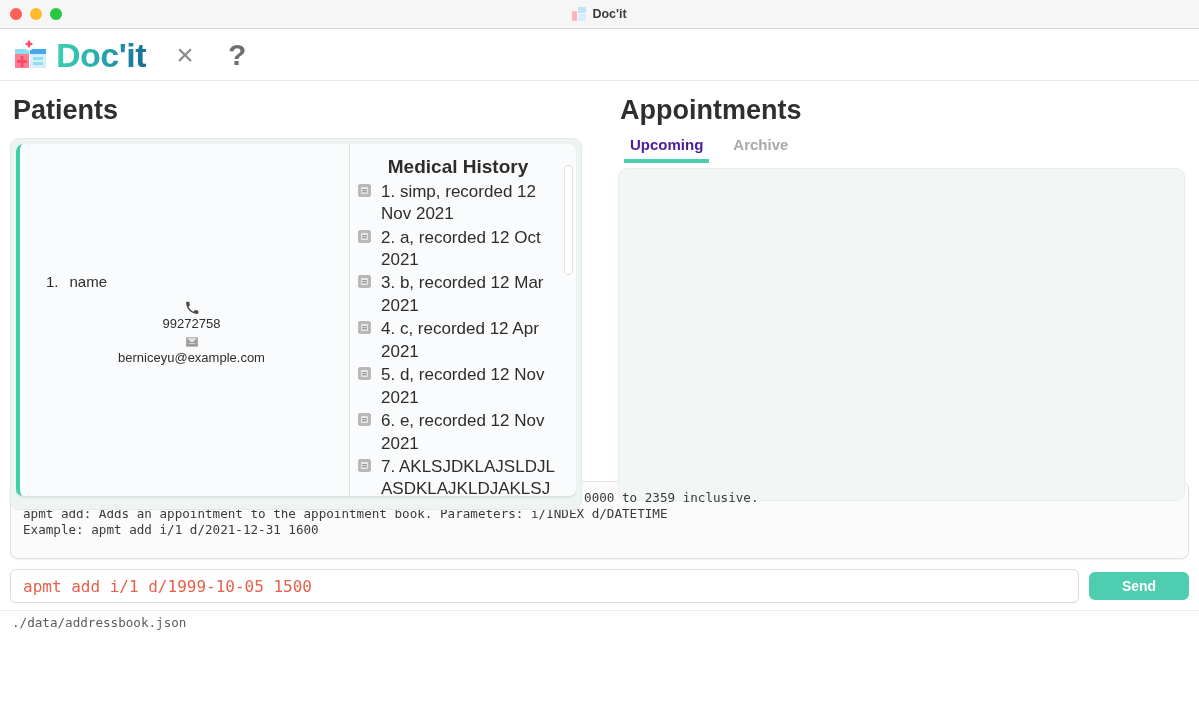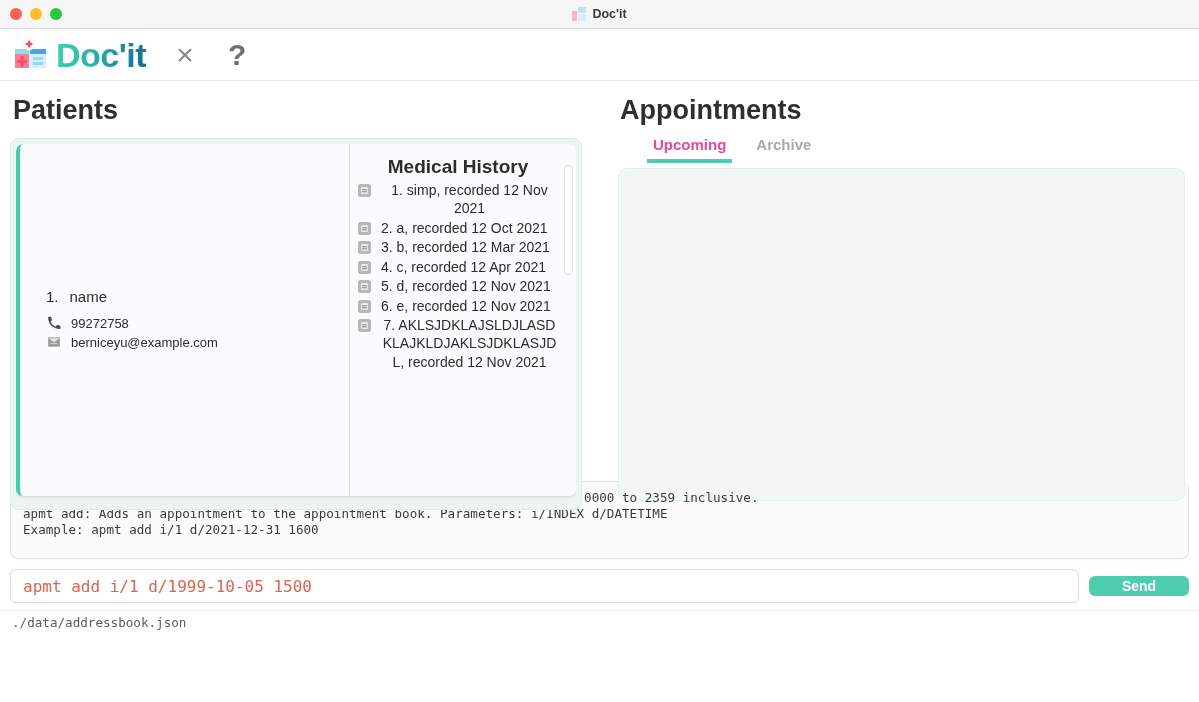--- a/index.html
+++ b/index.html
@@ -104,34 +104,34 @@
   }
   .pc-left {
     width: 330px; flex: none;
     display: flex; flex-direction: column; justify-content: center;
     padding: 0 12px 0 26px;
     border-right: 1px solid #dfdfdf;
   }
   .pc-name-row { display: flex; align-items: baseline; gap: 11px; margin-bottom: 9px; }
   .pc-index { font-size: 15px; color: #2d2d2d; }
   .pc-name  { font-size: 15px; color: #2d2d2d; }
-  .pc-line { display: flex; align-items: center; gap: 10px; margin: 2px 0; }
+  .pc-line { display: flex; align-items: center; margin: 2px 0; flex-direction: column; }
   .pc-line .ico { width: 15px; height: 15px; flex: none; display:flex; align-items:center; justify-content:center; }
   .pc-line .txt { font-size: 13px; color: #2e2e2e; }
 
   .pc-right {
     flex: 1;
     padding: 12px 18px 10px 8px;
     position: relative;
     overflow: hidden;
   }
   .mh-title { font-size: 19px; font-weight: bold; color: #2d2d2d; text-align: center; margin-bottom: 3px; }
   .mh-item { display: flex; align-items: flex-start; gap: 10px; margin: 1px 0; }
   .mh-item .mh-ico { width: 13px; height: 13px; flex: none; margin-top: 2px; }
-  .mh-item .mh-txt { font-size: 14px; color: #2d2d2d; line-height: 1.32; text-align: center; }
+  .mh-item .mh-txt { font-size: 17px; color: #2d2d2d; line-height: 1.32; }
   .mh-item.wrap .mh-txt { word-break: break-all; }
 
   .mh-scroll {
     position: absolute; right: 4px; top: 22px;
     width: 7px; height: 108px;
     background: #ffffff;
     border-radius: 4px;
     box-shadow: 0 0 0 1px #e2e2e2;
   }
   .outer-scroll {
@@ -139,21 +139,21 @@
     width: 8px; height: 340px;
     background: transparent;
   }
 
   
   .tabs { display: flex; gap: 18px; margin: 0 0 0 6px; align-items: flex-end; }
   .tab {
     font-size: 15px; font-weight: bold; padding: 2px 6px 6px 6px;
     color: #a9a9a9; cursor: pointer; border-bottom: 4px solid transparent;
   }
-  .tab.active { color: #ec4899; border-bottom-color: #4ecdb0; margin-left: 23px; }
+  .tab.active { color: #4c1d95; border-bottom-color: #4ecdb0; }
 
   .appt-shell {
     margin-top: 5px;
     height: 333px;
     background: #f2f7f5;
     border: 1px solid #e6efeb;
     border-radius: 9px;
     padding: 6px;
   }
   .appt-inner { width: 100%; height: 100%; border-radius: 6px; }
@@ -184,21 +184,21 @@
     border-radius: 6px;
     padding: 0 12px;
     display: flex; align-items: center;
     font-family: "DejaVu Sans Mono", monospace;
     font-size: 16px;
     color: #e8604c;
     box-shadow: 0 1px 2px rgba(0,0,0,.04);
     cursor: text;
   }
   .send-btn {
-    width: 100px; height: 20px;
+    width: 100px; height: 28px;
     background: #4ecdb0; color: #ffffff;
     border: none; border-radius: 6px;
     font-size: 14px; font-weight: bold;
     font-family: "Liberation Sans", sans-serif;
     cursor: pointer;
   }
 
   
   .status-bar {
     margin-top: 7px;

